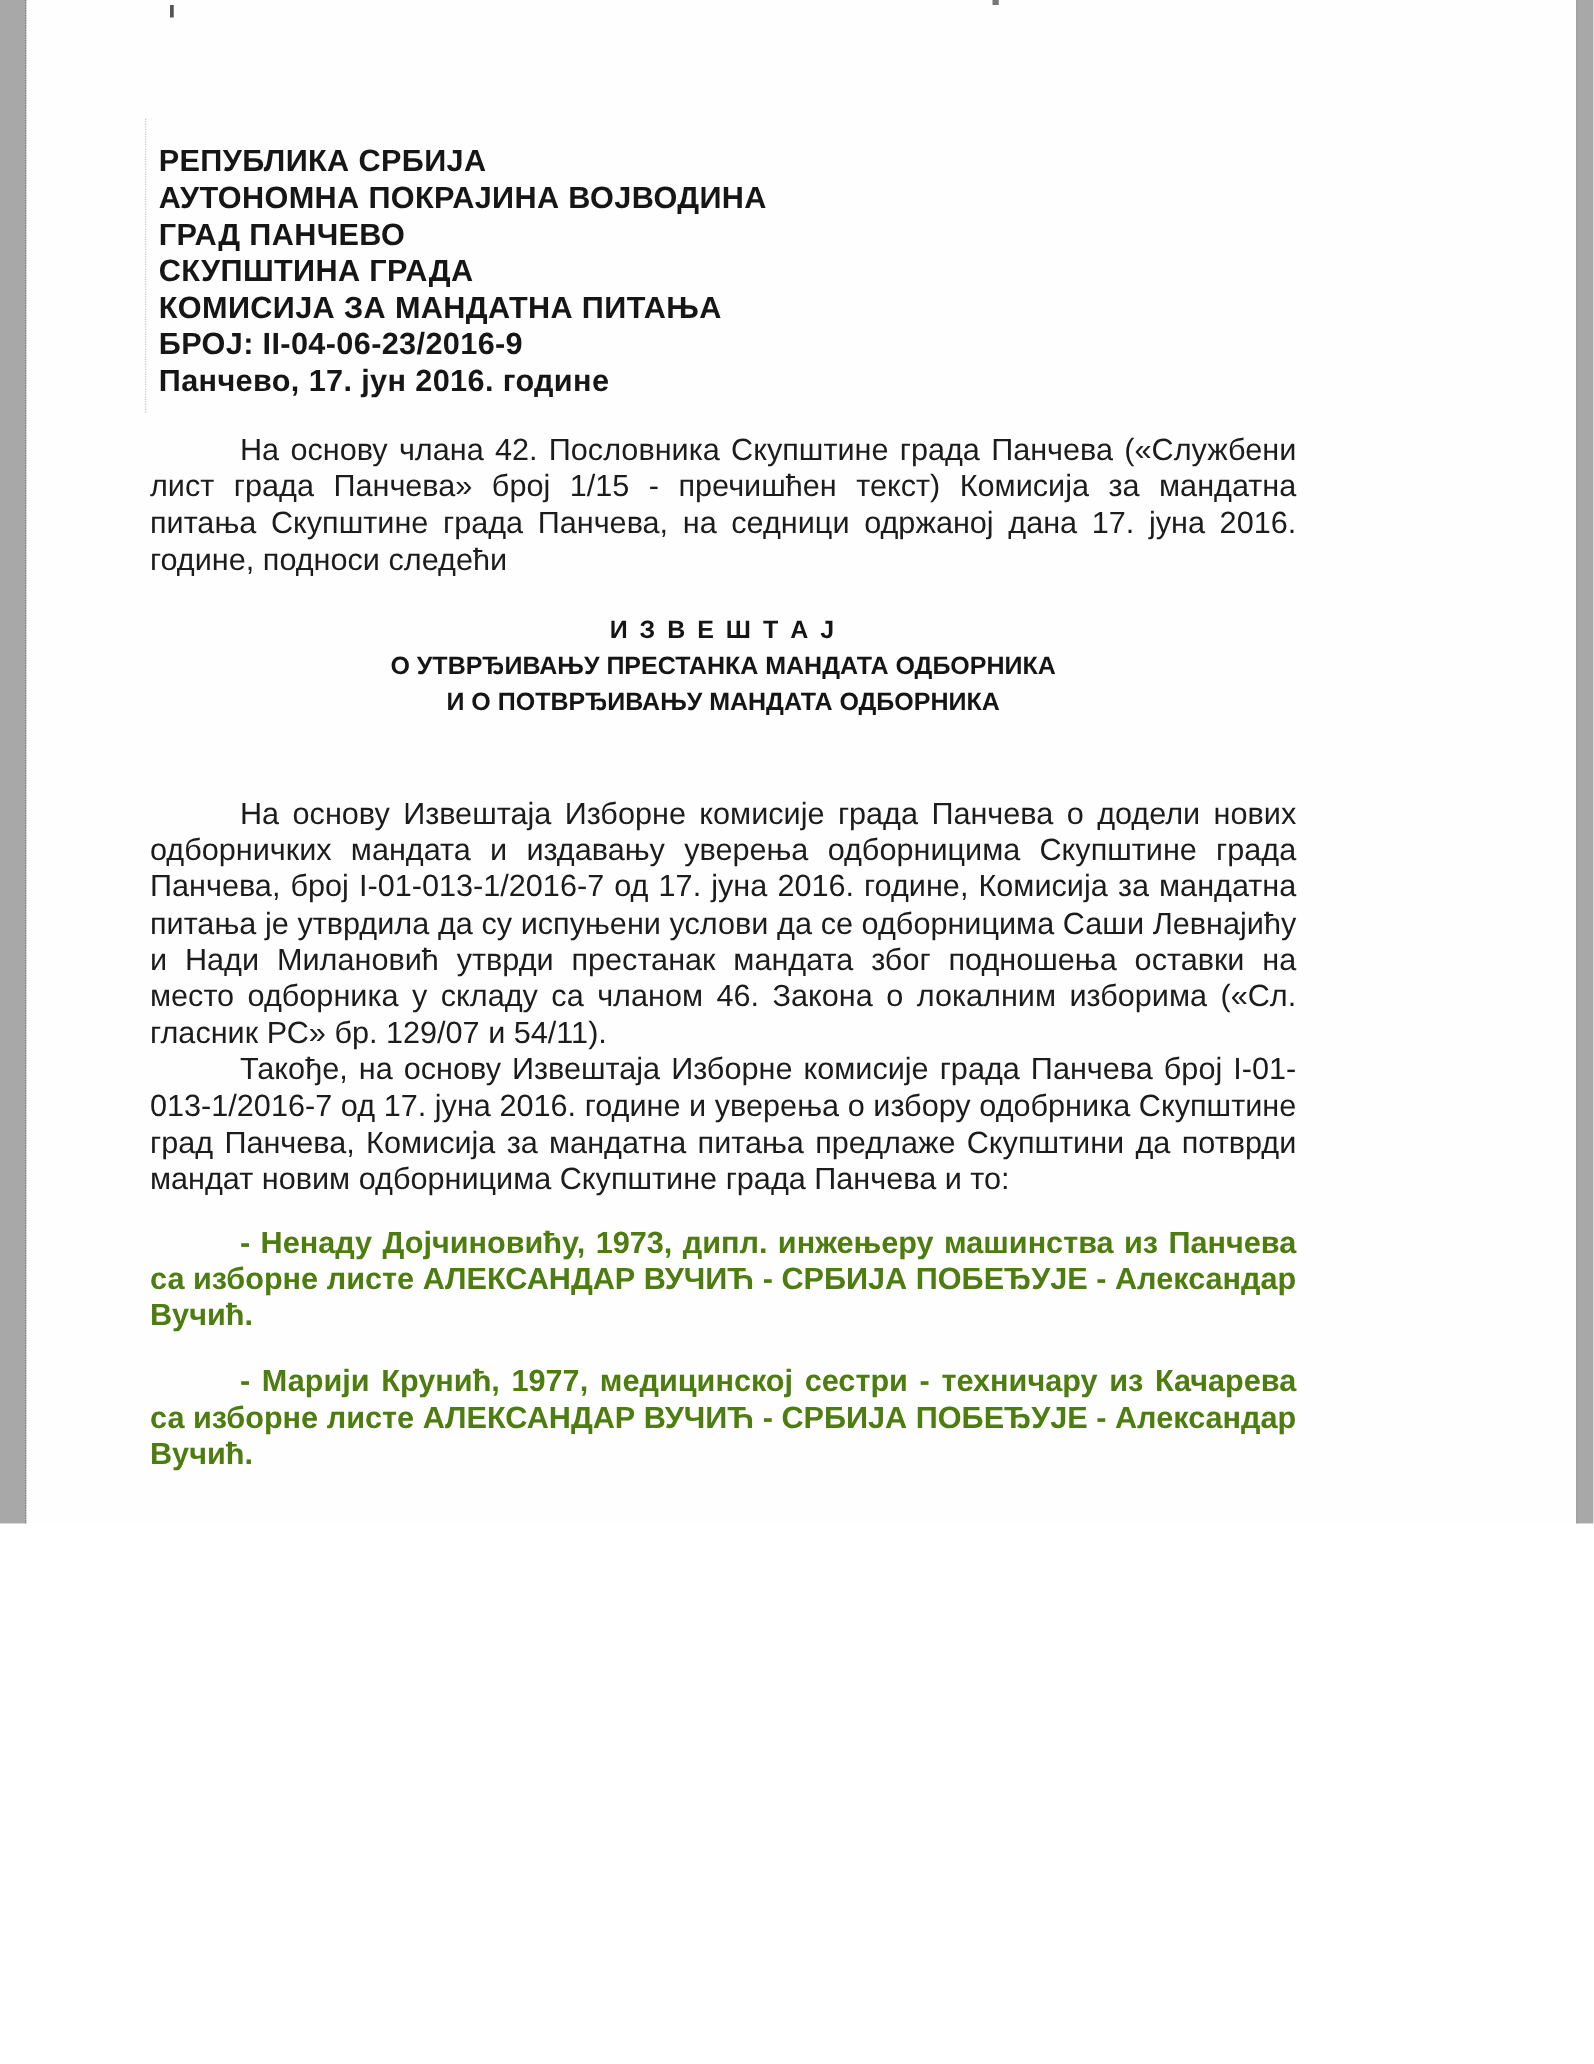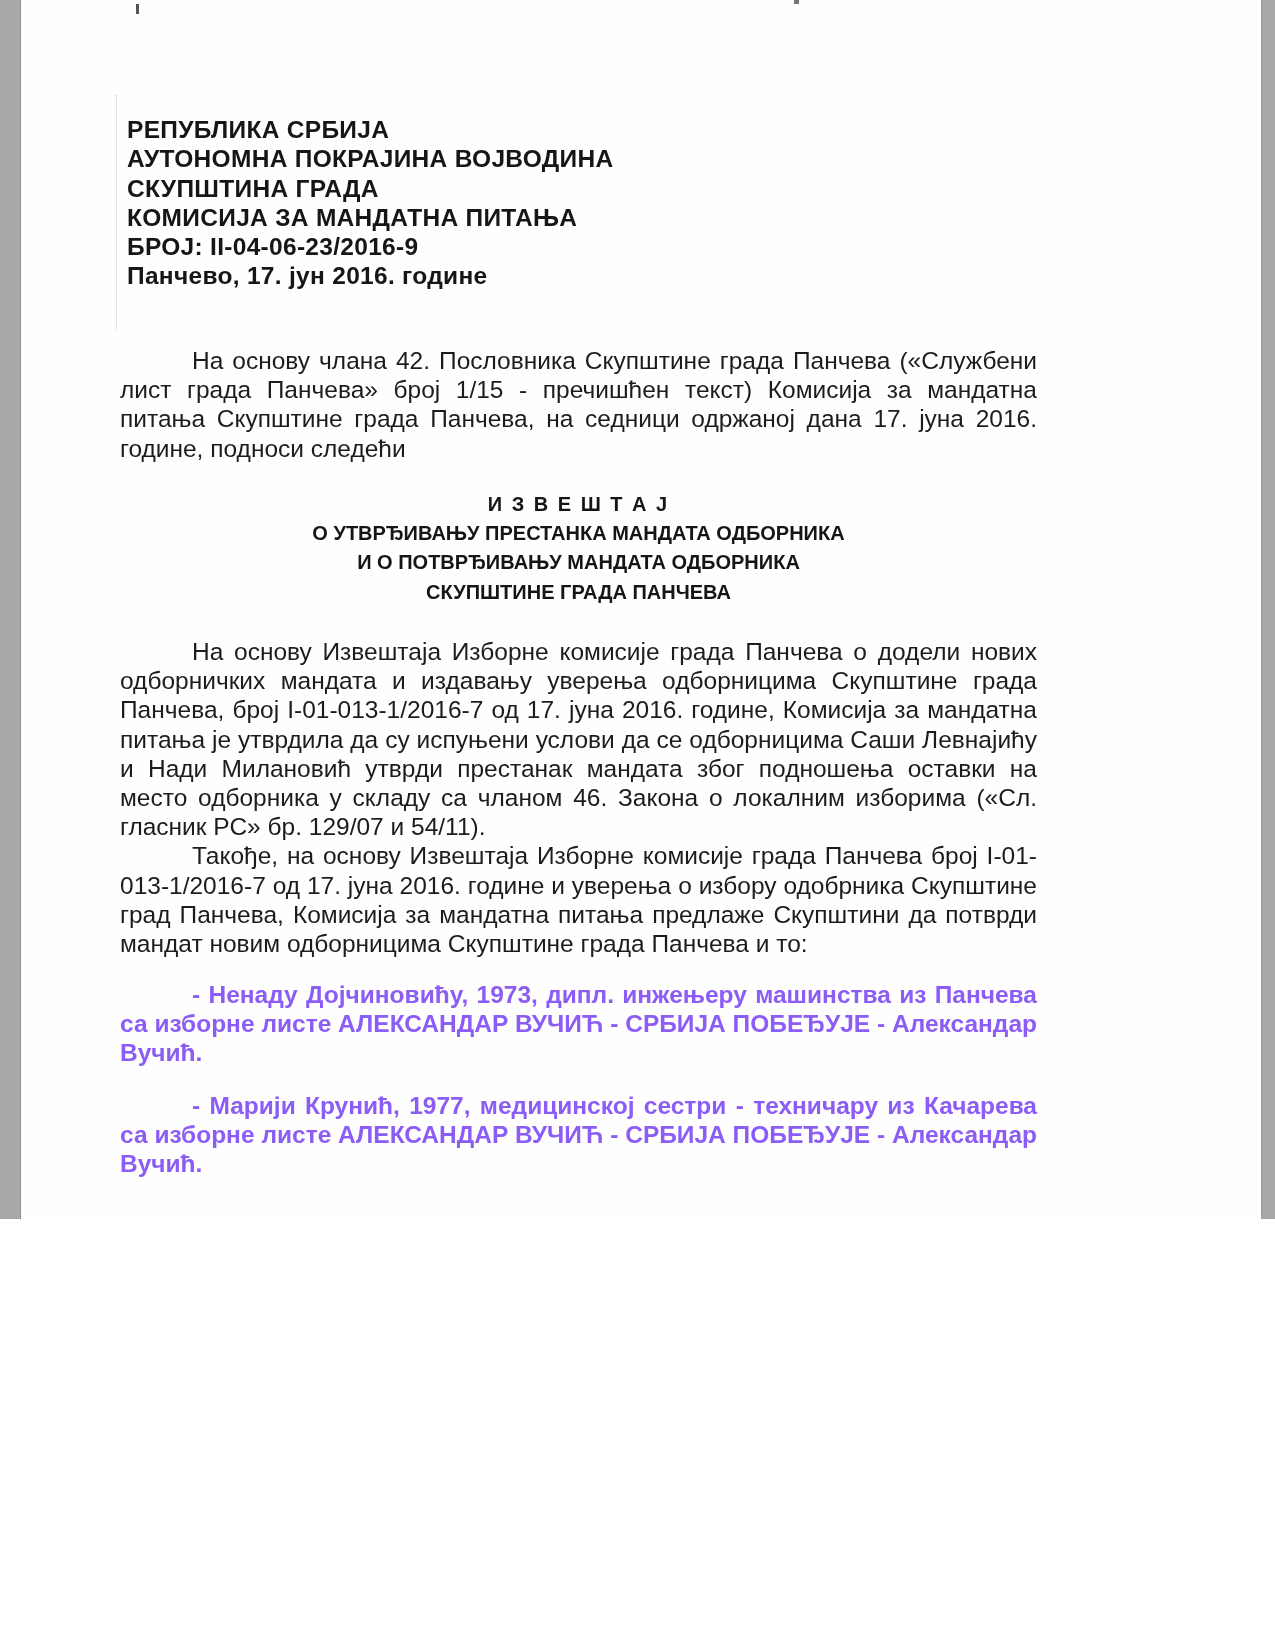--- a/index.html
+++ b/index.html
@@ -38,21 +38,21 @@
   .bodypars{top:637px;}
   .doc-title{
     position:absolute;left:120px;width:917px;top:490px;
     text-align:center;font-weight:700;font-size:20px;line-height:29.2px;
     color:#151515;
   }
   .doc-title .t1{letter-spacing:2px;}
   .bullet{
     position:absolute;left:120px;width:917px;
     font-size:24.5px;line-height:29.2px;font-weight:700;
-    text-align:justify;color:#8b5cf6;
+    text-align:justify;color:#4d7c0f;
   }
   .bullet p{margin:0;text-indent:72px;}
   .bullet.b1{top:980px;}
   .bullet.b2{top:1091px;}
 
   
   .sig-role{
     position:absolute;font-weight:700;font-size:32px;white-space:nowrap;color:#0f766e;
   }
   .sig-role.left{left:125px;top:1333px;}
@@ -93,35 +93,35 @@
 
   <div class="edge-band edge-left"></div>
   <div class="edge-band edge-right"></div>
   <div class="artifact-line"></div>
   <div class="speck s1"></div>
   <div class="speck s2"></div>
 
   <header class="letterhead">
     <div>РЕПУБЛИКА СРБИЈА</div>
     <div>АУТОНОМНА ПОКРАЈИНА ВОЈВОДИНА</div>
+    <div>ГРАД ПАНЧЕВО</div>
     <div>СКУПШТИНА ГРАДА</div>
     <div>КОМИСИЈА ЗА МАНДАТНА ПИТАЊА</div>
     <div>БРОЈ: II-04-06-23/2016-9</div>
     <div>Панчево, 17. јун 2016. године</div>
   </header>
 
   <div class="textblock intro">
     <p>На основу члана 42. Пословника Скупштине града Панчева («Службени лист града Панчева» број 1/15 - пречишћен текст) Комисија за мандатна питања Скупштине града Панчева, на седници одржаној дана 17. јуна 2016. године, подноси следећи</p>
   </div>
 
   <div class="doc-title">
     <div class="t1">И З В Е Ш Т А Ј</div>
     <div>О  УТВРЂИВАЊУ ПРЕСТАНКА МАНДАТА ОДБОРНИКА</div>
     <div>И О ПОТВРЂИВАЊУ МАНДАТА ОДБОРНИКА</div>
-    <div>СКУПШТИНЕ ГРАДА ПАНЧЕВА</div>
   </div>
 
   <div class="textblock bodypars">
     <p>На основу Извештаја Изборне комисије града Панчева о додели нових одборничких мандата и издавању уверења одборницима Скупштине града Панчева, број I-01-013-1/2016-7 од 17. јуна 2016. године, Комисија за мандатна питања је утврдила да су испуњени услови да се одборницима Саши Левнајићу и Нади Милановић утврди престанак мандата због подношења оставки на место одборника у складу са чланом 46. Закона о локалним изборима («Сл. гласник РС» бр. 129/07 и 54/11).</p>
     <p>Такође, на основу Извештаја Изборне комисије града Панчева број I-01-013-1/2016-7 од 17. јуна 2016. године и уверења о избору одобрника Скупштине град Панчева, Комисија за мандатна питања предлаже Скупштини да потврди мандат новим одборницима Скупштине града Панчева и то:</p>
   </div>
 
   <div class="bullet b1">
     <p>- Ненаду Дојчиновићу, 1973, дипл. инжењеру машинства из Панчева са изборне листе АЛЕКСАНДАР ВУЧИЋ - СРБИЈА ПОБЕЂУЈЕ - Александар Вучић.</p>
   </div>

